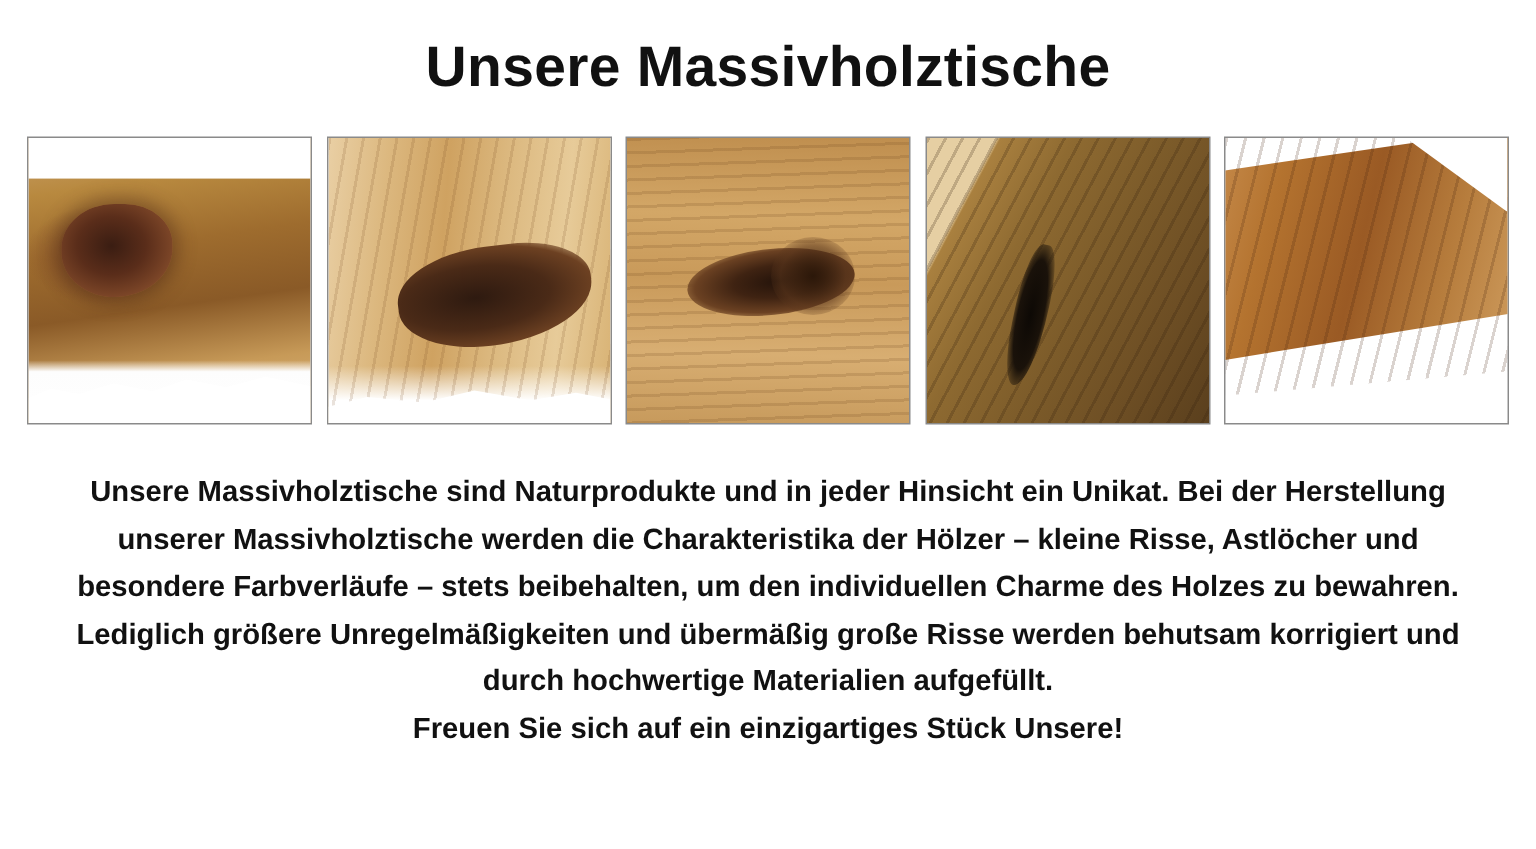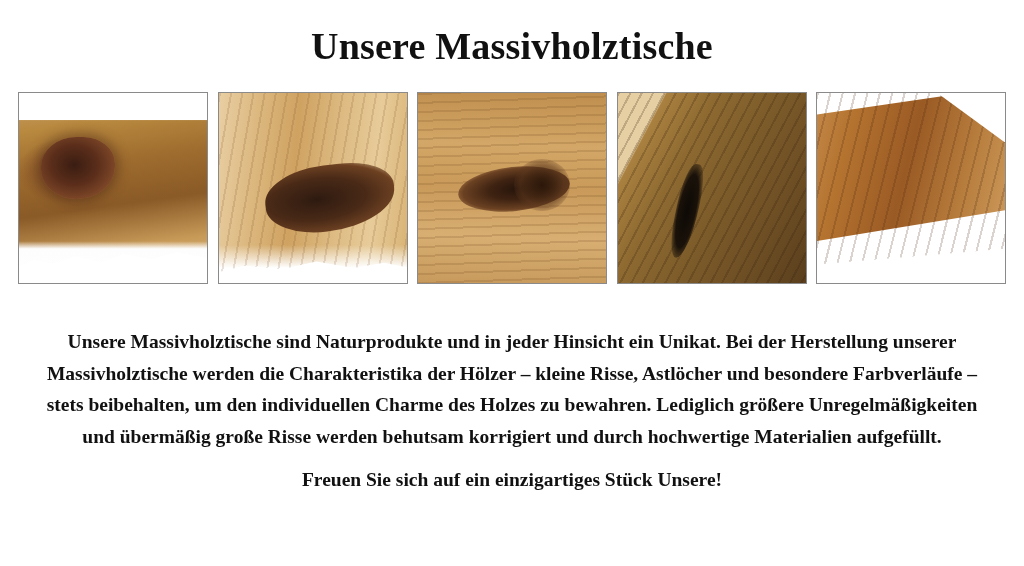--- a/index.html
+++ b/index.html
@@ -12,21 +12,20 @@
     background: #ffffff;
     font-family: "Liberation Sans", sans-serif;
     color: #1a1a1a;
     overflow: hidden;
   }
   .page {
     position: relative;
     width: 1024px;
     height: 566px;
     box-sizing: border-box;
-    font-family: Liberation Serif, serif;
   }
   .title {
     text-align: center;
     font-size: 38px;
     font-weight: bold;
     letter-spacing: 0.2px;
     margin: 0;
     padding-top: 24px;
     color: #111111;
   }
@@ -193,21 +192,21 @@
   .body-text {
     padding: 30px 30px 0 30px;
     text-align: center;
     font-size: 19.5px;
     line-height: 1.62;
     font-weight: bold;
     color: #111111;
     box-sizing: border-box;
   }
   .body-text p {
-    margin: 12px;
+    margin: 0;
   }
 </style>
 </head>
 <body>
 
 <div class="page">
 
   <h1 class="title">Unsere Massivholztische</h1>
 
   <div class="gallery">

